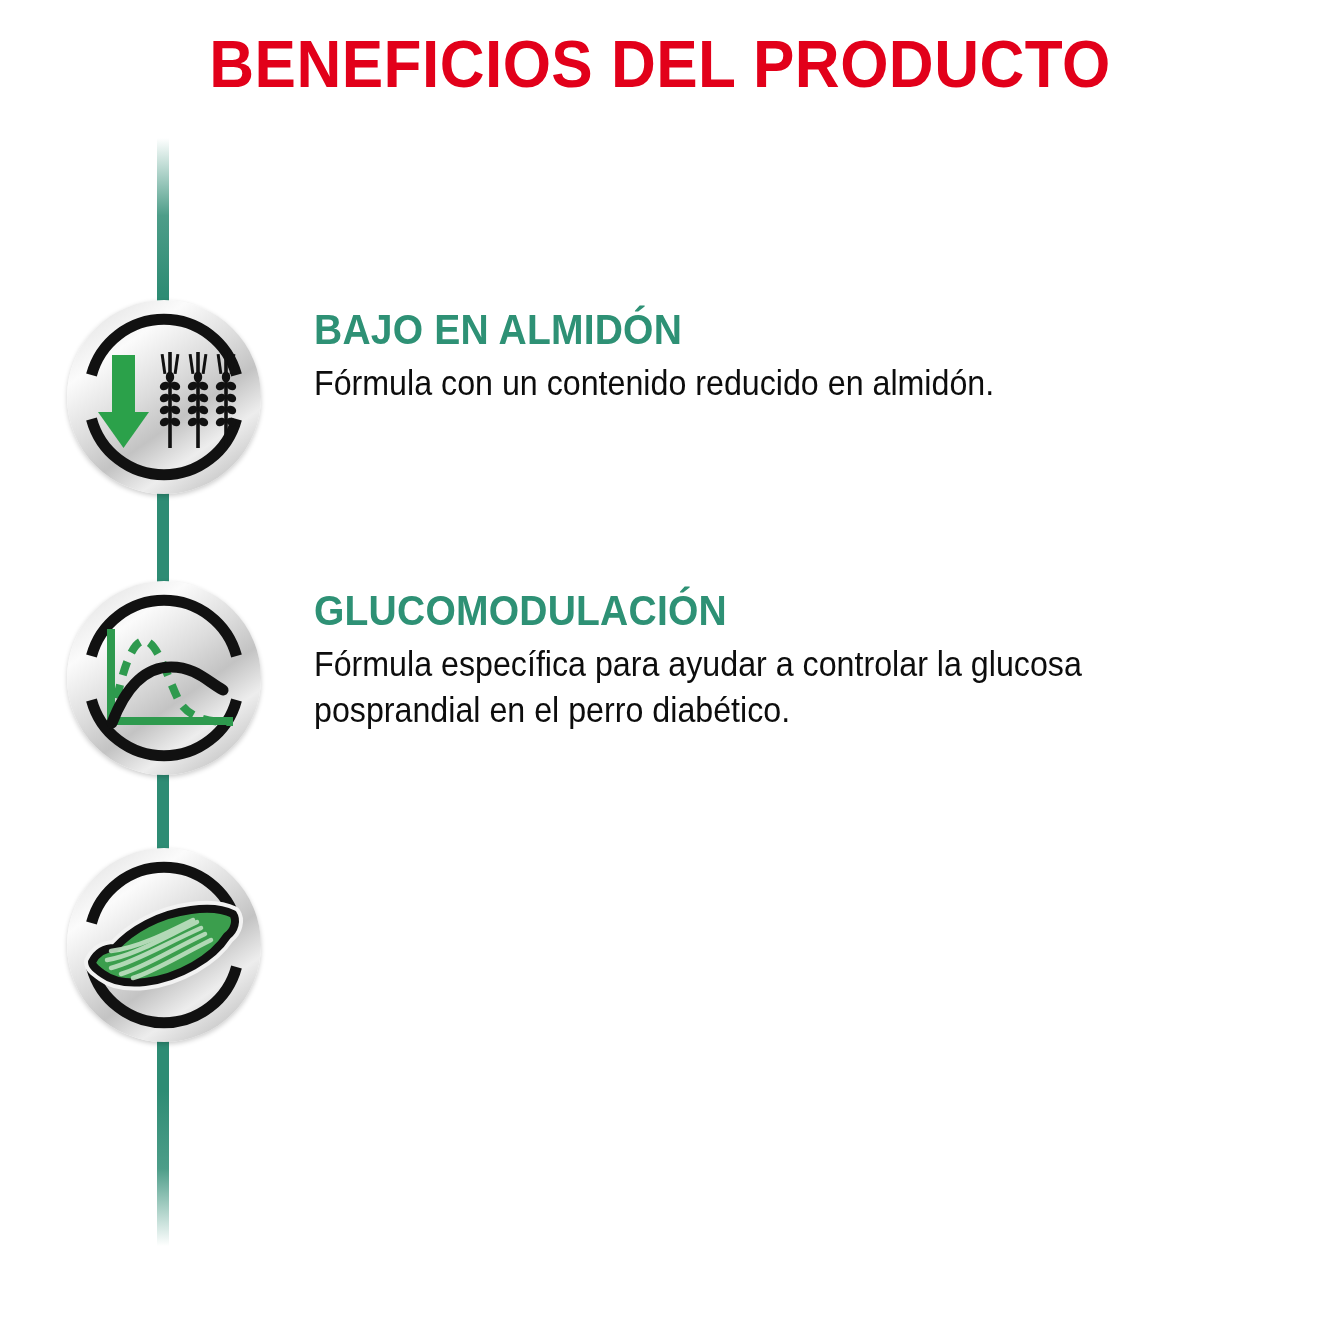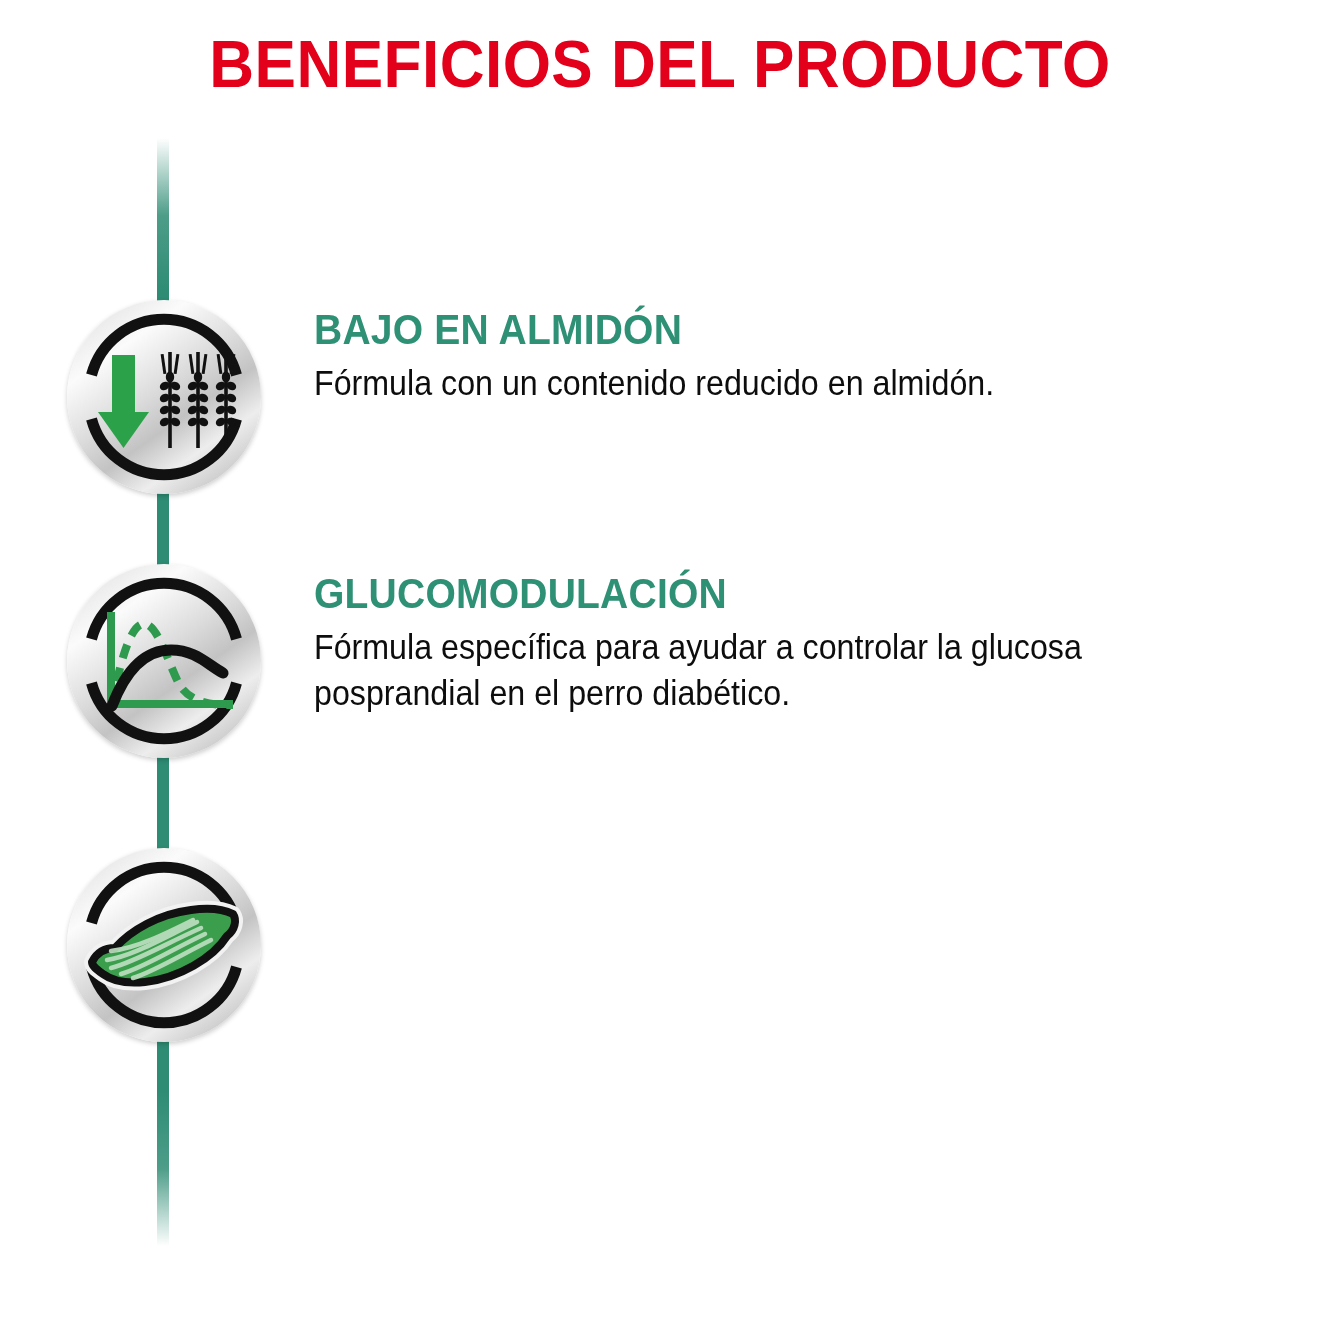--- a/index.html
+++ b/index.html
@@ -49,21 +49,21 @@
   }
 
   
   .benefit-row {
     position: absolute;
     left: 0;
     width: 1320px;
     height: 200px;
   }
   .row-0 { top: 300px; }
-  .row-1 { top: 564px; }
+  .row-1 { top: 581px; }
   .row-2 { top: 848px; }
 
   
   .medallion {
     position: absolute;
     left: 67px;
     top: 0px;
     width: 194px;
     height: 194px;
     border-radius: 50%;

